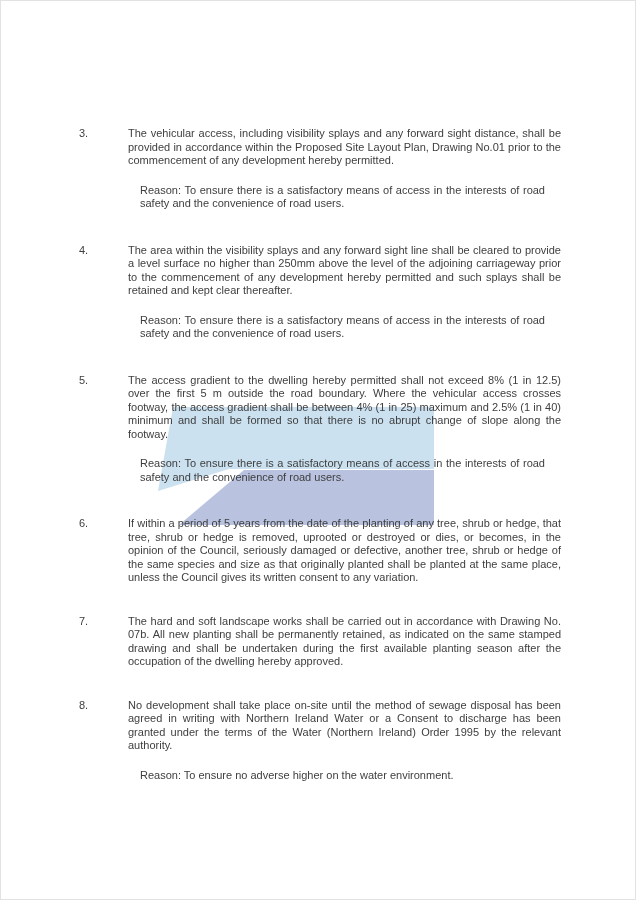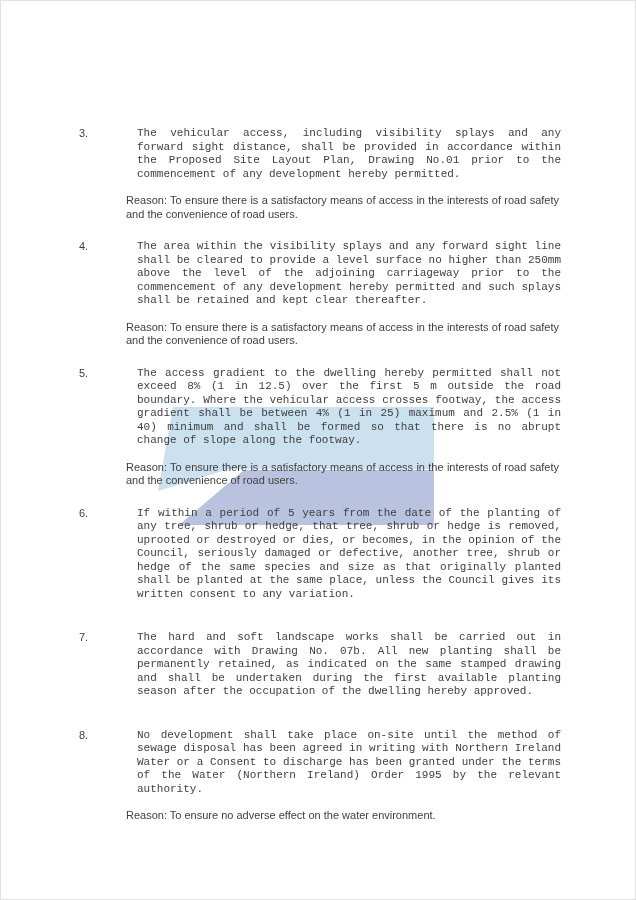--- a/index.html
+++ b/index.html
@@ -45,26 +45,25 @@
   }
   .num {
     flex: 0 0 45px;
     width: 45px;
   }
   .body-col {
     flex: 1 1 auto;
     width: 437px;
   }
   .cond {
-    margin: 0 0 13px 13px;
+    margin: 0 0 13px 4px;
     text-align: justify;
-    font-family: Liberation Mono, monospace;
   }
   .reason {
-    margin: 2px;
+    margin: 16px;
     text-align: justify;
   }
 </style>
 </head>
 <body>
 
 <div class="page">
 
   <svg class="watermark" width="636" height="900" viewBox="0 0 636 900" xmlns="http://www.w3.org/2000/svg">
     <polygon points="172,406 433,406 433,468 228,468 157,490" fill="#cbe1f0"></polygon>
@@ -108,18 +107,18 @@
       <div class="num">7.</div>
       <div class="body-col">
         <p class="cond">The hard and soft landscape works shall be carried out in accordance with Drawing No. 07b.  All new planting shall be permanently retained, as indicated on the same stamped drawing and shall be undertaken during the first available planting season after the occupation of the dwelling hereby approved.</p>
       </div>
     </div>
 
     <div class="item">
       <div class="num">8.</div>
       <div class="body-col">
         <p class="cond">No development shall take place on-site until the method of sewage disposal has been agreed in writing with Northern Ireland Water or a Consent to discharge has been granted under the terms of the Water (Northern Ireland) Order 1995 by the relevant authority.</p>
-        <p class="reason">Reason: To ensure no adverse effect on the water environment.</p>
+        <p class="reason">Reason: To ensure no adverse higher on the water environment.</p>
       </div>
     </div>
 
   </div>
 </div>
 
 </body></html>

